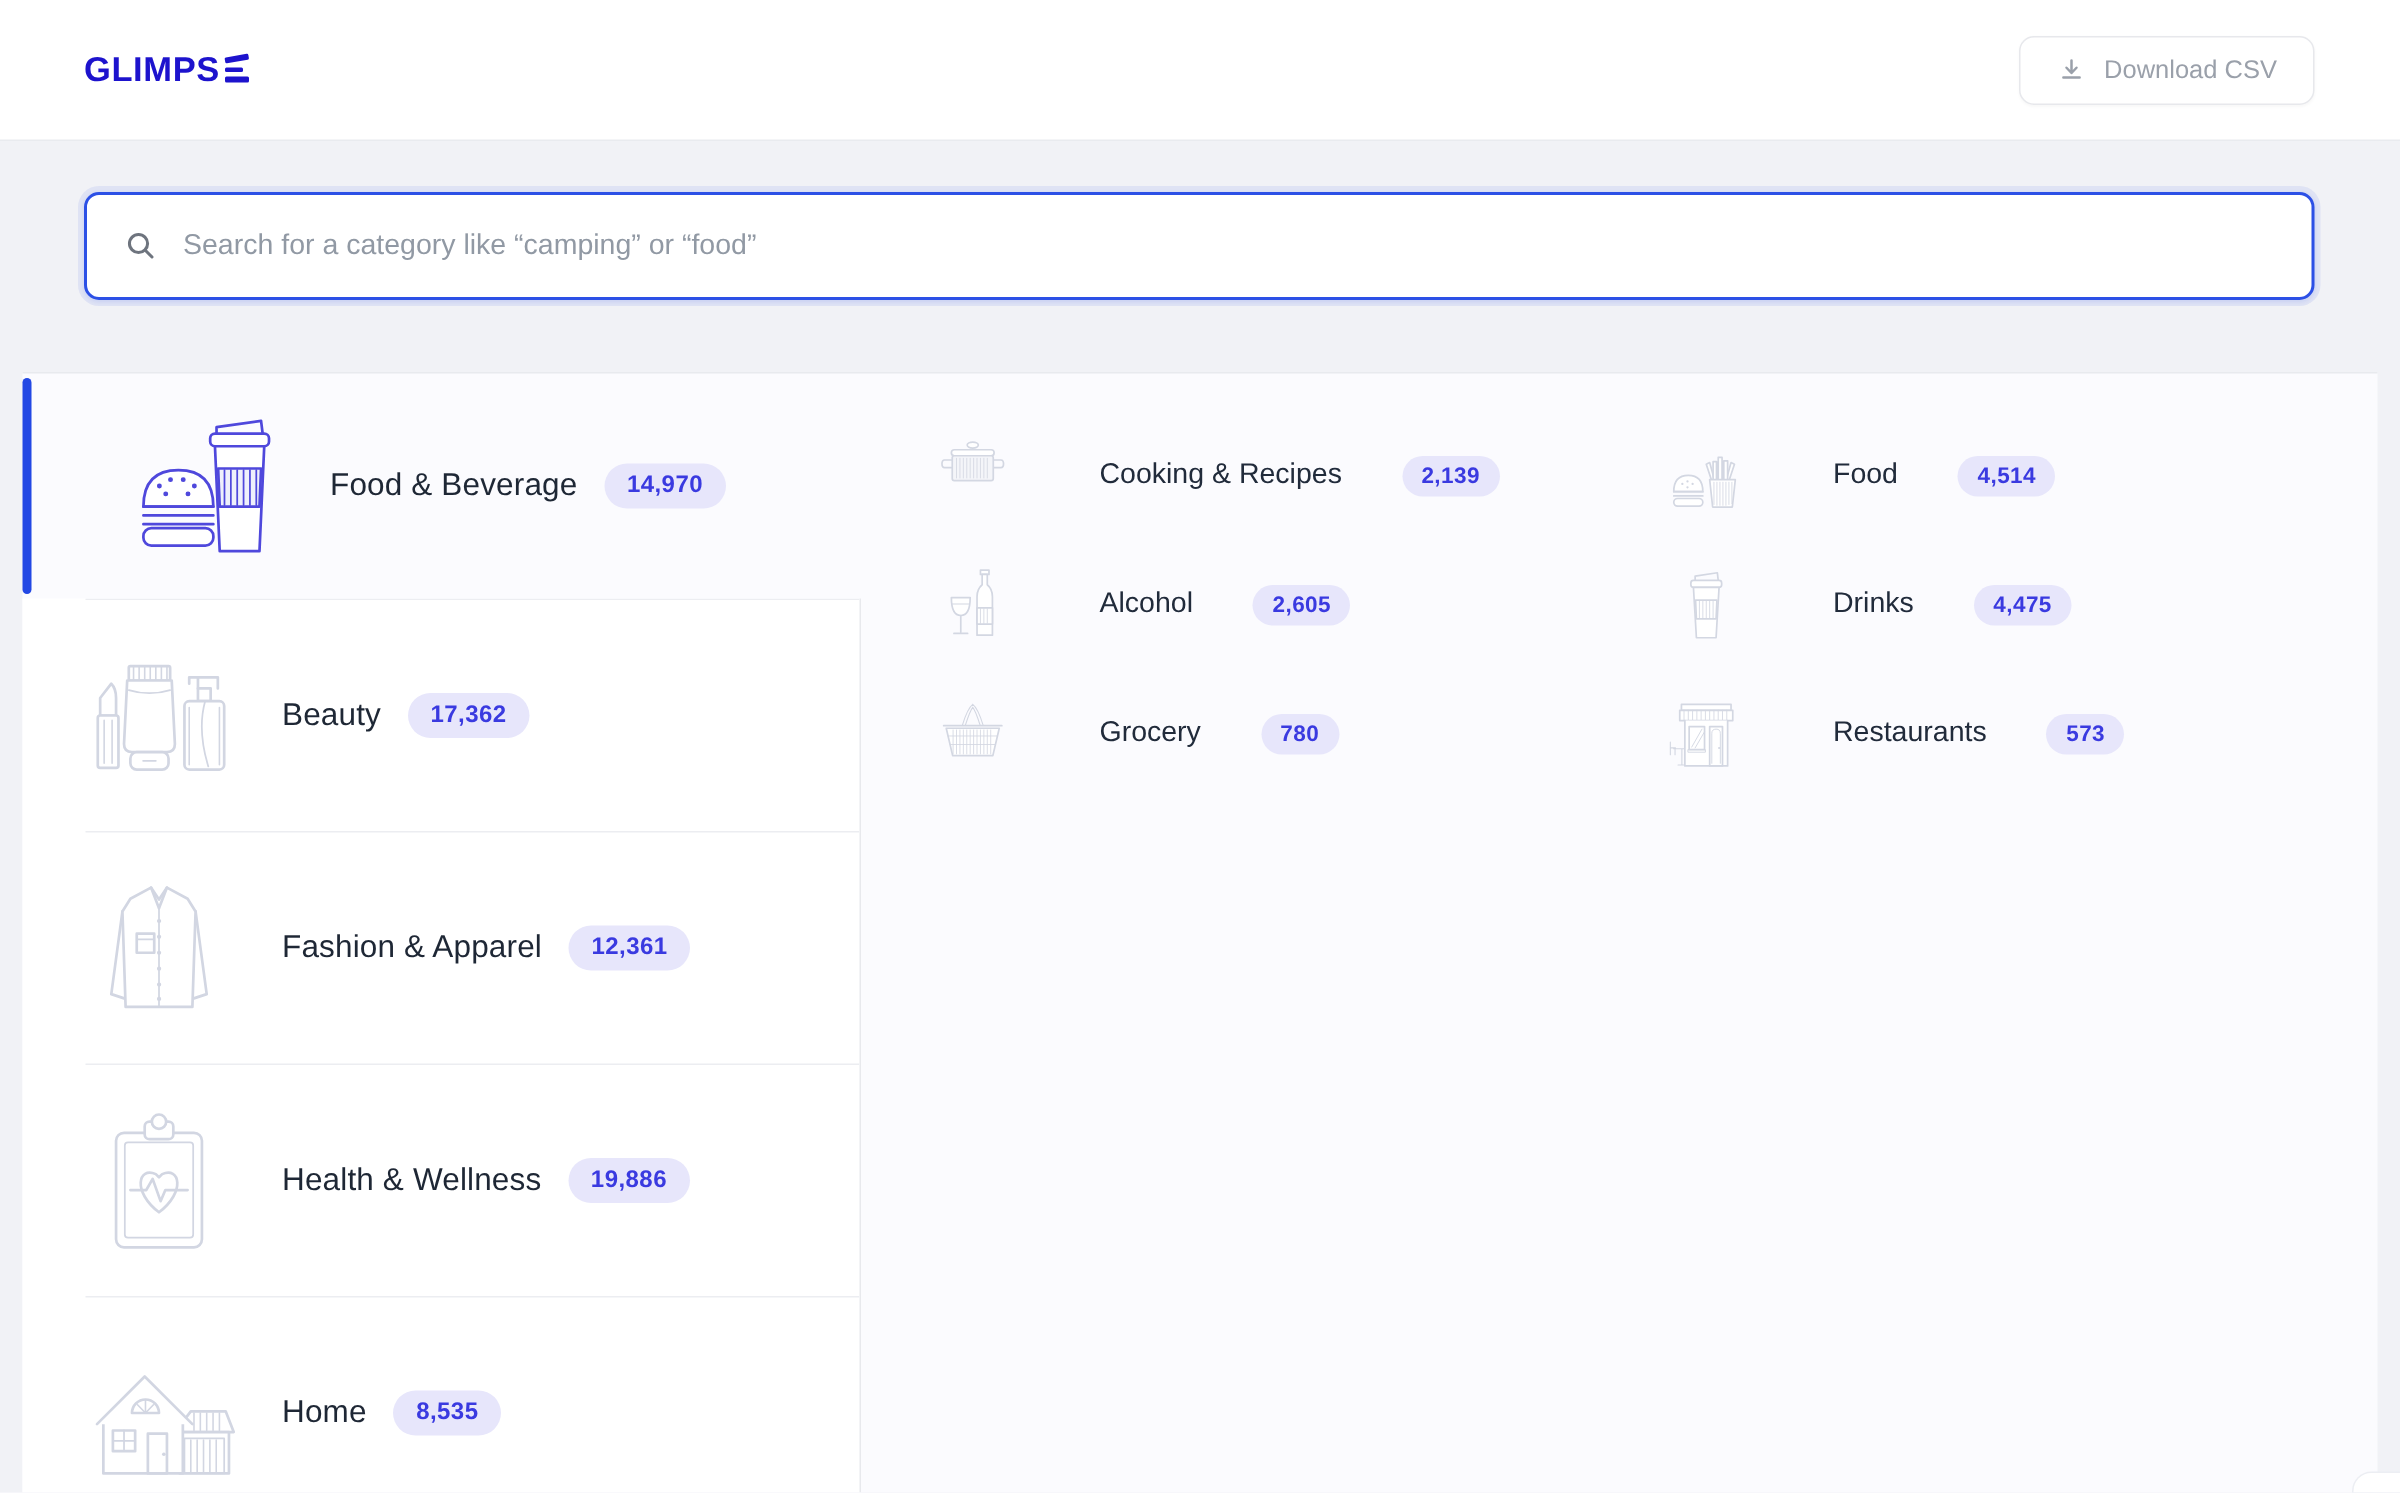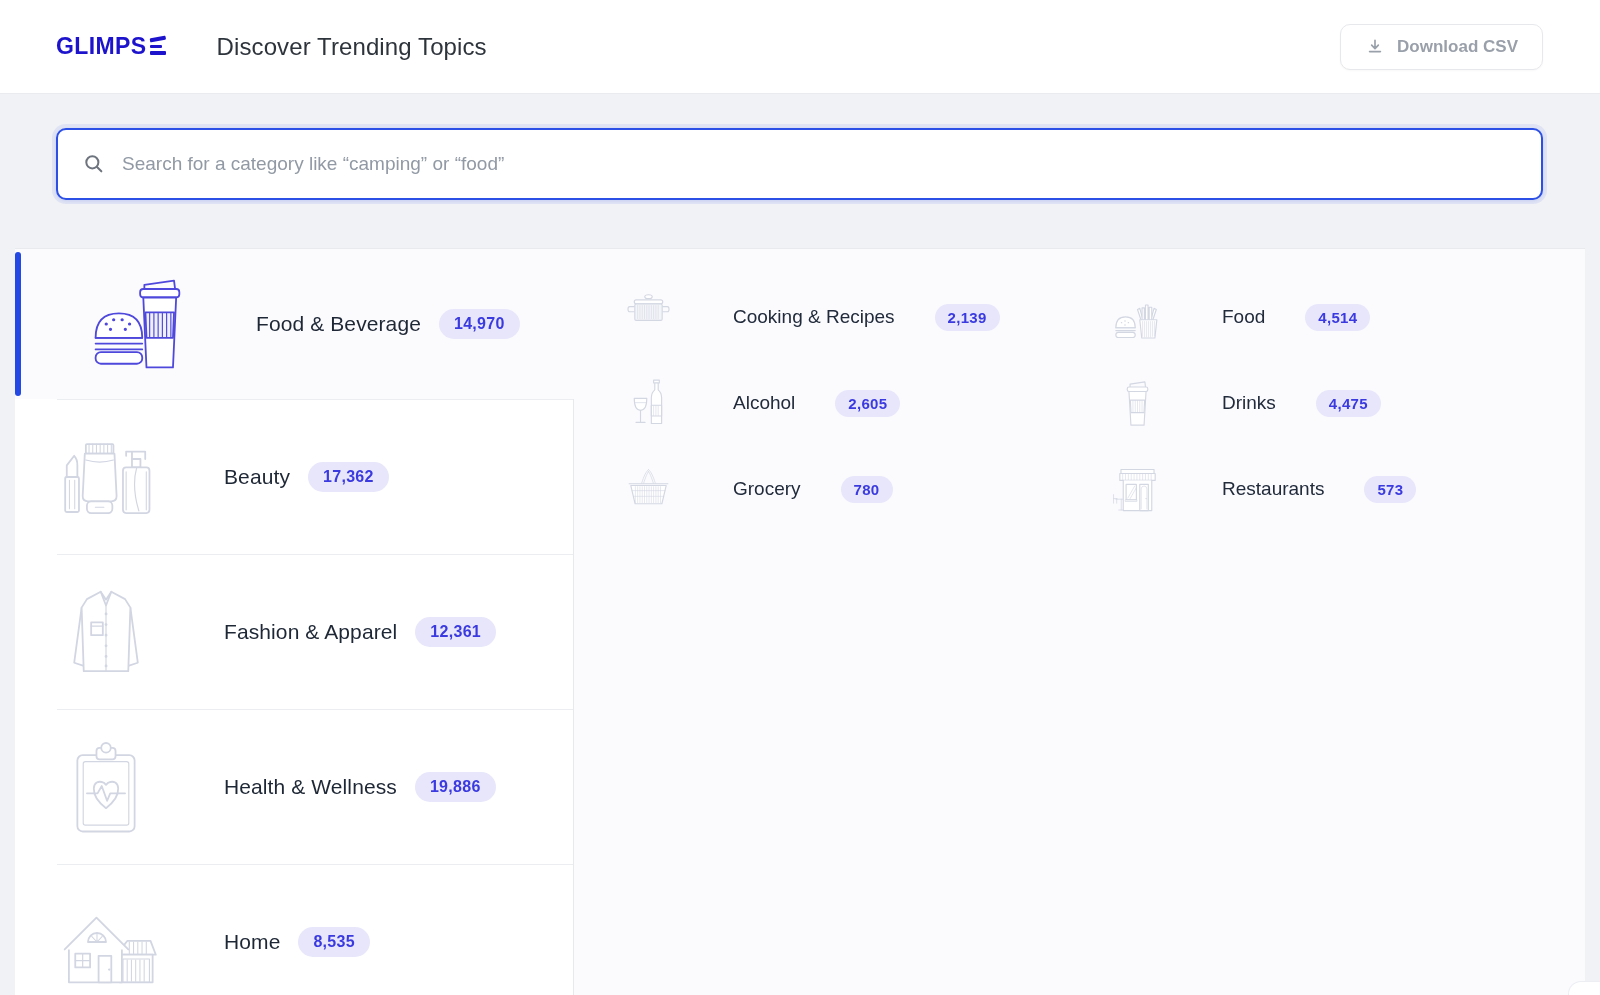--- a/index.html
+++ b/index.html
@@ -3,32 +3,32 @@
 <meta charset="utf-8">
 <style>
   html,body{margin:0;padding:0;}
   body{
     width:1600px;height:995px;position:relative;overflow:hidden;
     background:#f1f2f6;font-family:"Liberation Sans","DejaVu Sans",sans-serif;
     -webkit-font-smoothing:antialiased;
   }
   
   .header{position:absolute;top:0;left:0;right:0;height:93px;background:#fff;
-    border-bottom:1px solid #e9ebef;display:flex;align-items:center;z-index:5;}
+    border-bottom:1px solid #e9ebef;display:flex;align-items:center;z-index:5;gap:31px;}
   .logo{margin-left:56px;display:flex;align-items:center;font-weight:800;
     font-size:23px;letter-spacing:.4px;color:#1d13cd;}
   .logo-e{display:inline-flex;flex-direction:column;gap:3px;margin-left:3px;align-items:flex-start;}
   .logo-e i{display:block;height:3.6px;background:#1d13cd;border-radius:1px;}
   .logo-e i:nth-child(1){width:16px;transform:rotate(-10deg) translateY(-1px);}
   .logo-e i:nth-child(2){width:12px;}
   .logo-e i:nth-child(3){width:16px;}
   .page-title{margin-left:51px;font-size:24px;color:#2e343c;font-weight:500;letter-spacing:.1px;}
   .dl-btn{position:absolute;right:57px;top:24px;height:46px;padding:0 24px;display:flex;
     align-items:center;gap:12px;background:#fff;border:1px solid #e7e8ec;border-radius:10px;
-    color:#9aa0aa;font-size:17px;font-weight:700;cursor:pointer;box-shadow:0 1px 2px rgba(16,24,40,.03);}
+    color:#9aa0aa;font-size:17px;font-weight:400;cursor:pointer;box-shadow:0 1px 2px rgba(16,24,40,.03);}
   .dl-btn svg{display:block;}
   
   .search-wrap{position:absolute;top:128px;left:56px;right:57px;height:72px;z-index:4;}
   .search-input{width:100%;height:100%;box-sizing:border-box;border:2px solid #2c50e6;
     border-radius:10px;background:#fff;padding:0 20px 0 64px;font-size:19px;color:#374151;
     outline:none;font-family:Liberation Sans, sans-serif;box-shadow:0 0 0 4px rgba(44,80,230,.09),0 1px 3px rgba(44,80,230,.12);}
   .search-input::placeholder{color:#9199a4;}
   .search-icon{position:absolute;left:27px;top:25px;width:22px;height:22px;color:#6e747e;pointer-events:none;}
   
   .content{position:absolute;top:248px;left:15px;right:15px;bottom:0;
@@ -37,21 +37,21 @@
   .sel-row{position:absolute;left:0;top:0;width:559px;height:150px;display:flex;align-items:center;
     padding-left:60px;box-sizing:border-box;cursor:pointer;}
   .cat-card{position:absolute;left:0;top:150px;width:558px;bottom:0;background:#fff;
     border-right:1px solid #e8e9ed;overflow:hidden;}
   .cat-row{position:relative;height:155px;display:flex;align-items:center;padding-left:28px;
     box-sizing:border-box;cursor:pointer;}
   .cat-row::before{content:"";position:absolute;left:42px;right:0;top:0;height:1px;background:#ecedf1;}
   .cat-icon{width:125px;display:flex;justify-content:center;align-items:center;color:#d2d6e2;flex:none;}
   .cat-icon svg{width:118px;height:106px;}
   .sel-row .cat-icon{color:#4f48dc;}
-  .cat-label{margin-left:56px;font-size:21px;color:#1e2735;font-weight:500;letter-spacing:.1px;white-space:nowrap;}
+  .cat-label{margin-left:20px;font-size:21px;color:#1e2735;font-weight:500;letter-spacing:.1px;white-space:nowrap;}
   .badge{margin-left:18px;background:#e7e6fb;color:#3a3ae0;border-radius:999px;font-weight:700;
     font-size:16px;padding:6px 15px;letter-spacing:.3px;white-space:nowrap;}
   
   .subpanel{position:absolute;left:559px;top:0;right:0;bottom:0;padding:25px 0 0 45px;box-sizing:border-box;}
   .subgrid{display:grid;grid-template-columns:489px 1fr;}
   .sub-item{display:flex;align-items:center;height:86px;cursor:pointer;gap:22px;}
   .sub-icon{width:58px;display:flex;justify-content:center;align-items:center;color:#d3d7e2;flex:none;}
   .sub-icon svg{width:57px;height:57px;}
   .sub-label{margin-left:34px;font-size:19px;color:#212b3b;font-weight:500;white-space:nowrap;}
   .sub-item .badge{font-size:15px;padding:5px 13px;}
@@ -64,21 +64,20 @@
 
 <div class="header">
   <div class="logo">
     <span>GLIMPS</span>
     <span class="logo-e">
         <i></i>
         <i></i>
         <i></i>
       </span>
   </div>
-  <div class="page-title">Discover Trending Topics</div>
   <button class="dl-btn">
     <span>
       <svg viewBox="0 0 24 24" width="20" height="20" fill="none" stroke="#9aa0aa" stroke-width="2" stroke-linecap="round" stroke-linejoin="round">
         <path d="M12 4v8.5M8 9.8l4 4.2 4-4.2M5.5 17.5h13"></path>
       </svg>
     </span>
     <span>Download CSV</span>
   </button>
 </div>
 

